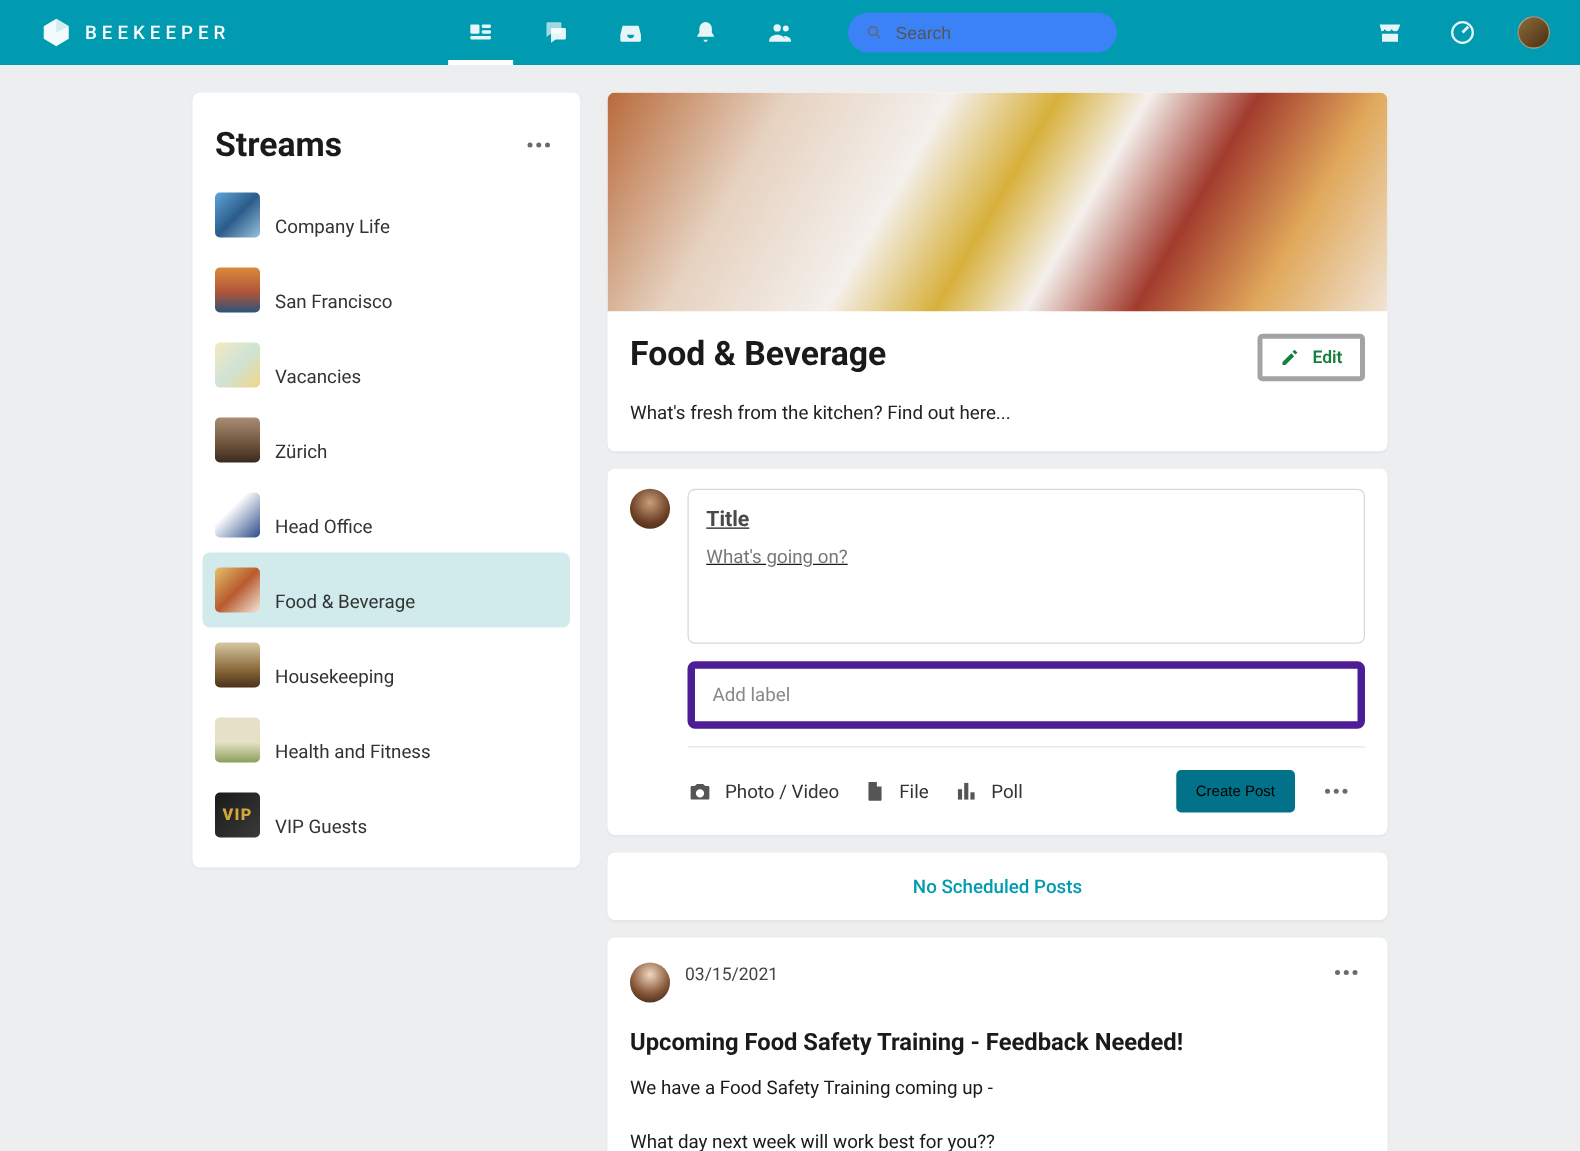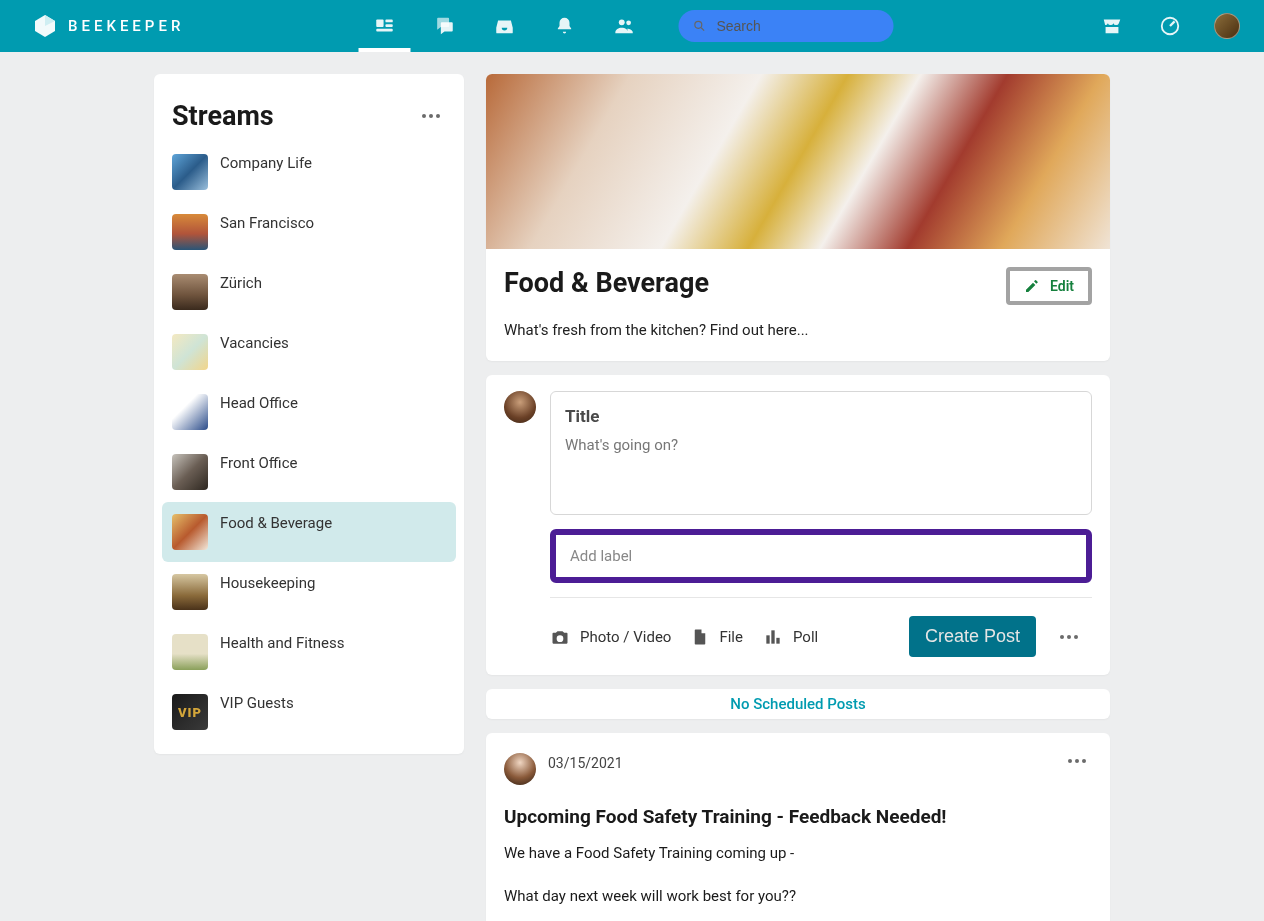--- a/index.html
+++ b/index.html
@@ -125,21 +125,21 @@
     cursor: pointer;
     padding: 6px;
   }
   .dots span {
     width: 4px; height: 4px;
     background: #6b6b6b;
     border-radius: 50%;
   }
   .stream-item {
     display: flex;
-    align-items: flex-start;
+    align-items: flex-end;
     gap: 12px;
     padding: 12px 10px;
     margin: 0 8px;
     border-radius: 6px;
     cursor: pointer;
   }
   .stream-item.active {
     background: #d1eaeb;
   }
   .stream-thumb {
@@ -202,20 +202,21 @@
     font-size: 15px;
     color: #222;
   }
 
   .composer {
     padding: 16px 18px 0 18px;
   }
   .composer-top {
     display: flex;
     gap: 14px;
+    text-decoration: underline;
   }
   .composer-avatar {
     width: 32px; height: 32px;
     border-radius: 50%;
     background: radial-gradient(circle at 50% 35%, #c99e7a 0%, #6a4026 60%, #3a2414 100%);
     flex-shrink: 0;
   }
   .composer-box {
     flex: 1;
     border: 1px solid #d7d7d7;
@@ -255,32 +256,32 @@
   }
   .attach-item svg { color: #555; }
   .composer-actions {
     margin-left: auto;
     display: flex;
     align-items: center;
     gap: 18px;
   }
   .create-post-btn {
     background: #01728a;
-    color: #e5e5e5;
+    color: #000000;
     border: none;
     border-radius: 4px;
     padding: 10px 16px;
-    font-size: 18px;
+    font-size: 12px;
     font-weight: 500;
     cursor: pointer;
   }
 
   .scheduled {
     text-align: center;
-    padding: 6px;
+    padding: 18px;
     color: #009bb0;
     font-size: 15px;
     font-weight: 500;
   }
 
   .post {
     padding: 20px 18px;
   }
   .post-head {
     display: flex;
@@ -401,34 +402,30 @@
     <div id="stream-list">
         <div class="stream-item">
           <div class="stream-thumb" style="background: linear-gradient(135deg, rgb(95, 165, 217), rgb(43, 92, 138), rgb(154, 191, 220));"></div>
           <div class="stream-label">Company Life</div>
         </div>
         <div class="stream-item">
           <div class="stream-thumb" style="background: linear-gradient(rgb(216, 138, 58), rgb(177, 84, 58) 55%, rgb(42, 85, 119));"></div>
           <div class="stream-label">San Francisco</div>
         </div>
         <div class="stream-item">
+          <div class="stream-thumb" style="background: linear-gradient(135deg, rgb(244, 233, 193), rgb(207, 228, 214), rgb(242, 213, 138));"></div>
+          <div class="stream-label">Vacancies</div>
+        </div>
+        <div class="stream-item">
           <div class="stream-thumb" style="background: linear-gradient(rgb(169, 140, 114), rgb(109, 82, 60) 60%, rgb(58, 42, 29));"></div>
           <div class="stream-label">Zürich</div>
         </div>
         <div class="stream-item">
-          <div class="stream-thumb" style="background: linear-gradient(135deg, rgb(244, 233, 193), rgb(207, 228, 214), rgb(242, 213, 138));"></div>
-          <div class="stream-label">Vacancies</div>
-        </div>
-        <div class="stream-item">
           <div class="stream-thumb" style="background: linear-gradient(135deg, rgb(255, 255, 255) 35%, rgb(42, 75, 138));"></div>
           <div class="stream-label">Head Office</div>
-        </div>
-        <div class="stream-item">
-          <div class="stream-thumb" style="background: linear-gradient(135deg, rgb(199, 195, 188), rgb(106, 94, 84), rgb(46, 39, 32));"></div>
-          <div class="stream-label">Front Office</div>
         </div>
         <div class="stream-item active">
           <div class="stream-thumb" style="background: linear-gradient(135deg, rgb(230, 192, 106), rgb(184, 90, 46), rgb(242, 232, 218));"></div>
           <div class="stream-label">Food &amp; Beverage</div>
         </div>
         <div class="stream-item">
           <div class="stream-thumb" style="background: linear-gradient(rgb(214, 199, 162), rgb(138, 106, 58) 60%, rgb(74, 50, 26));"></div>
           <div class="stream-label">Housekeeping</div>
         </div>
         <div class="stream-item">

